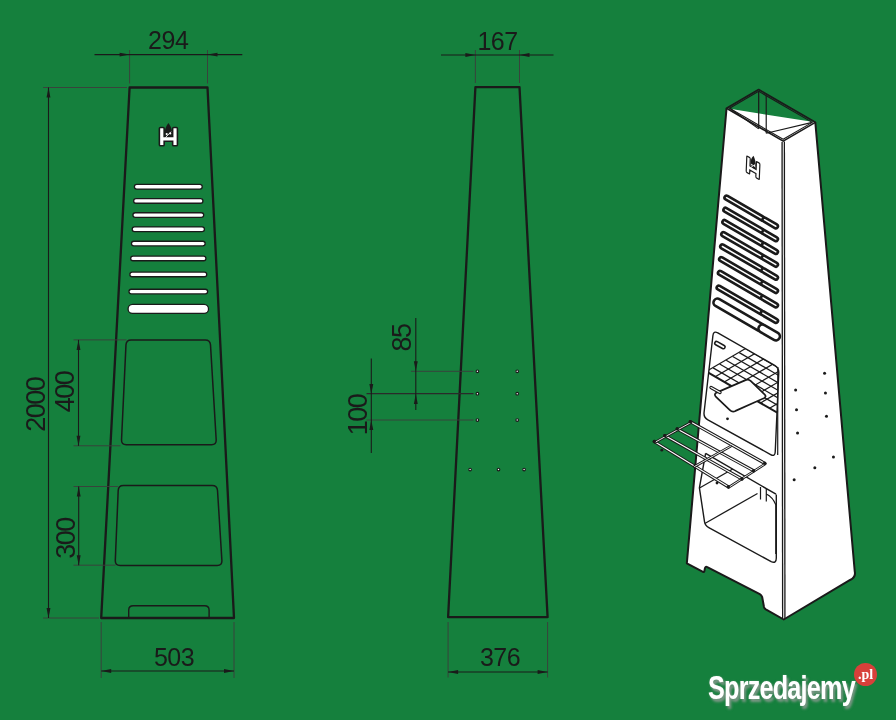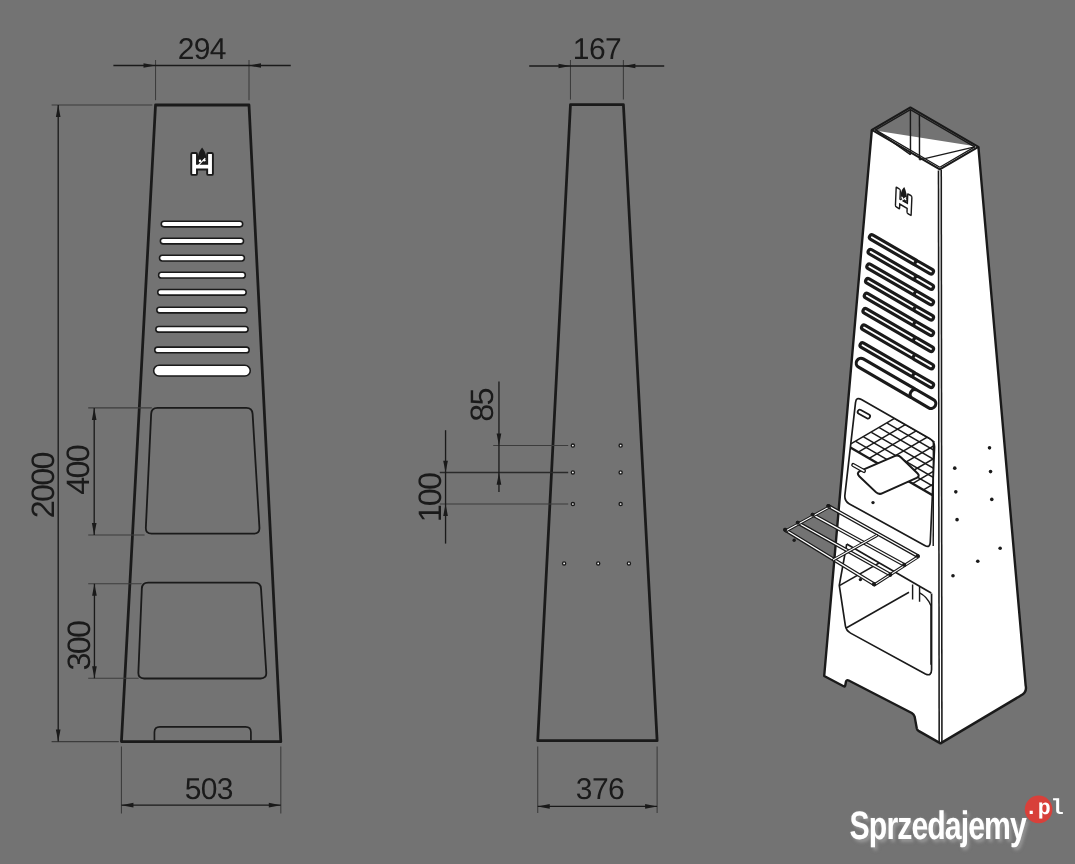--- a/index.html
+++ b/index.html
@@ -1,22 +1,22 @@
 <!DOCTYPE html>
 <html><head><meta charset="utf-8"><style>
 html,body{margin:0;padding:0;background:#ffffff;}
-#page{position:relative;width:896px;height:720px;background:#737373;overflow:hidden;
+#page{position:relative;width:896px;height:720px;background:#15803d;overflow:hidden;
 font-family:"Liberation Sans",sans-serif;}
 #wm{position:absolute;left:708px;top:669px;font-family:"Liberation Sans",sans-serif;
 font-weight:bold;font-size:33px;letter-spacing:-1px;color:#ffffff;
 transform:scaleX(0.763);transform-origin:left top;
 text-shadow:2.5px 3px 3px rgba(158,158,158,0.8), 0 0 2px rgba(175,175,175,0.5);}
 #pl{position:absolute;left:854px;top:663px;width:23px;height:23px;border-radius:50%;
-background:#d8403a;color:#fff;font-weight:bold;font-size:18px;text-align:center;
-line-height:23px;font-family:Liberation Mono, monospace;letter-spacing:0;}
+background:#d8403a;color:#fff;font-weight:bold;font-size:14px;text-align:center;
+line-height:23px;font-family:Liberation Serif, serif;letter-spacing:0;}
 </style></head>
 <body>
 <div id="page">
 <svg width="896" height="720" viewBox="0 0 896 720" font-family="Liberation Sans, sans-serif">
 <path d="M129.6,87.5 L207.5,87.5 L234.0,618.0 L101.2,618.0 Z" stroke="#1a1a1a" stroke-width="2.3" fill="none" stroke-linejoin="round"></path>
 <path d="M128.7,616.9 V610.2 Q128.7,605.8 133.2,605.8 H204.6 Q209.1,605.8 209.1,610.2 V616.9" stroke="#1a1a1a" stroke-width="1.4" fill="none" stroke-linejoin="round"></path>
 <rect x="134.38" y="184.35" width="67.85" height="4.7" rx="2.35" ry="2.35" stroke="#1a1a1a" stroke-width="1.3" fill="white"></rect>
 <rect x="133.64" y="198.55" width="69.31" height="4.7" rx="2.35" ry="2.35" stroke="#1a1a1a" stroke-width="1.3" fill="white"></rect>
 <rect x="132.91" y="212.75" width="70.78" height="4.7" rx="2.35" ry="2.35" stroke="#1a1a1a" stroke-width="1.3" fill="white"></rect>
 <rect x="132.18" y="226.95" width="72.25" height="4.7" rx="2.35" ry="2.35" stroke="#1a1a1a" stroke-width="1.3" fill="white"></rect>

